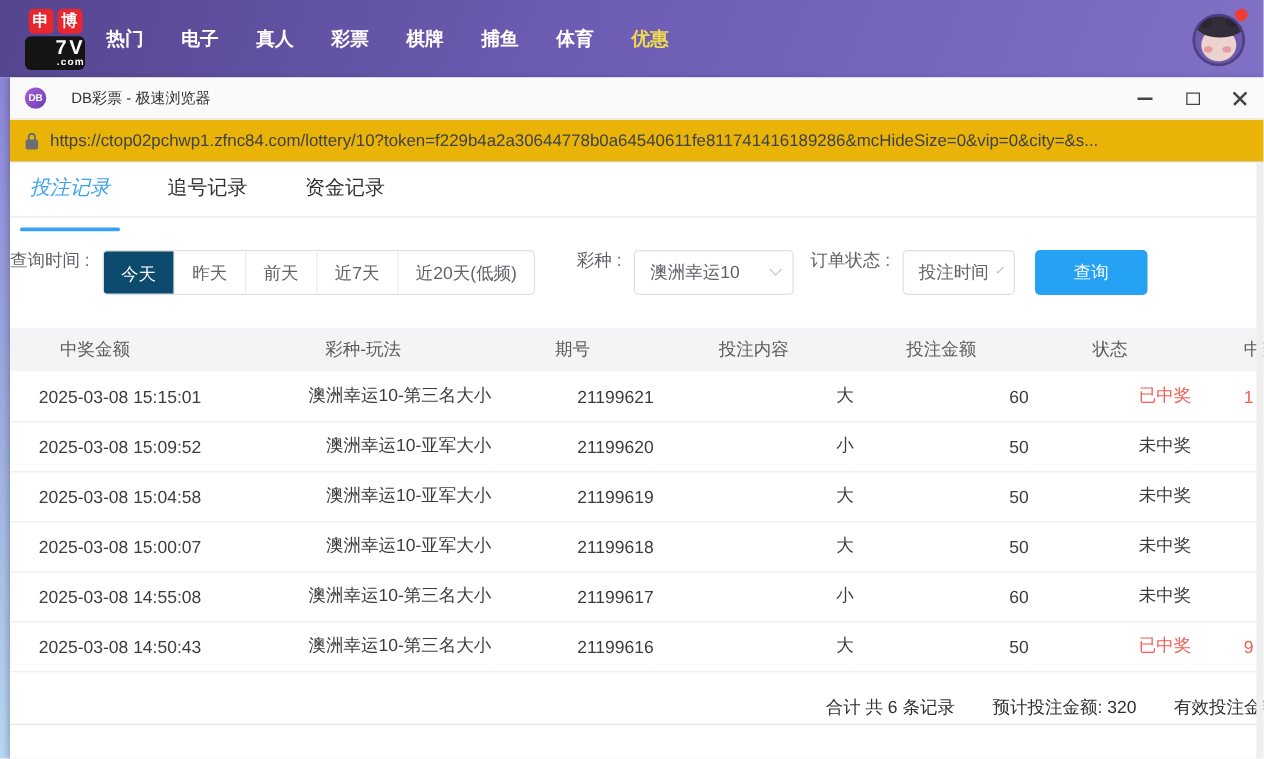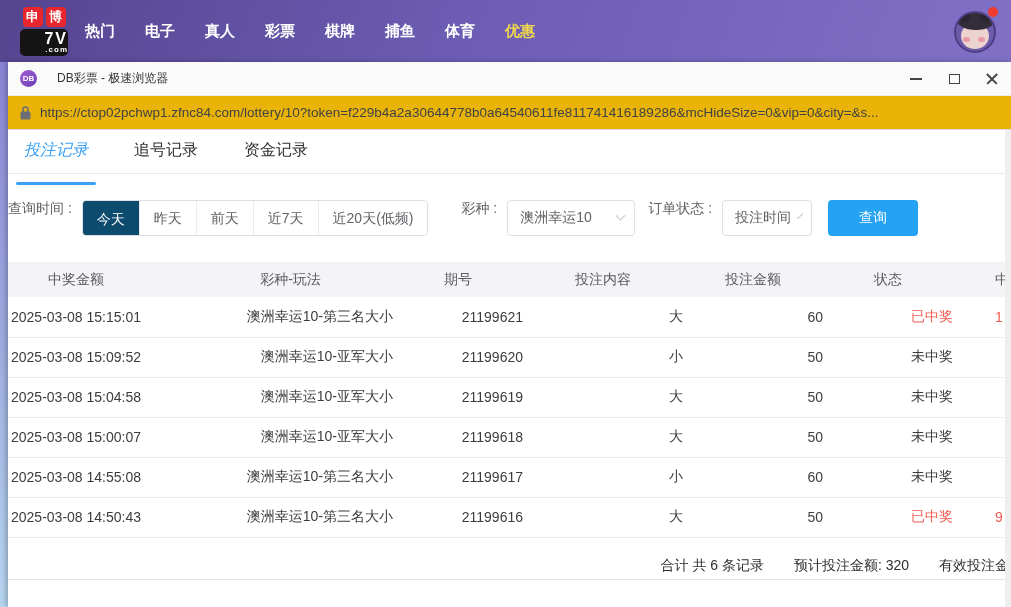--- a/index.html
+++ b/index.html
@@ -91,21 +91,21 @@
 
   
   .table-wrap { margin-top:26px; width:100%; overflow:hidden; }
   table { border-collapse:collapse; width:1075px; table-layout:fixed; font-size:14px; }
   col.c1{width:180px} col.c2{width:205px} col.c3{width:130px} col.c4{width:160px}
   col.c5{width:140px} col.c6{width:130px} col.c7{width:130px}
   thead th { background:#f4f4f6; height:35px; font-weight:normal; color:#5a5a5e; text-align:center; }
   thead th:first-child { text-align:left; padding-left:40px; }
   thead th:last-child { text-align:left; padding-left:42px; }
   tbody td { height:40px; border-bottom:1px solid #ececec; color:#3c3c3c; text-align:right; }
-  tbody td:first-child { text-align:left; padding-left:3px; }
+  tbody td:first-child { text-align:left; padding-left:23px; }
   tbody td:last-child { text-align:left; padding-left:42px; }
   .red { color:#f25c52; }
 
   
   .summary { display:flex; justify-content:flex-end; align-items:center; height:42px;
     border-bottom:1px solid #e4e4e4; font-size:14px; color:#2f2f2f; gap:30px; margin-right:-16px; }
   .summary span { white-space:nowrap;margin-top:16px; }
 
   .scrollbar { position:absolute; top:0; right:0; width:6px; height:100%; background:#efefef; cursor:pointer; }
 </style>

